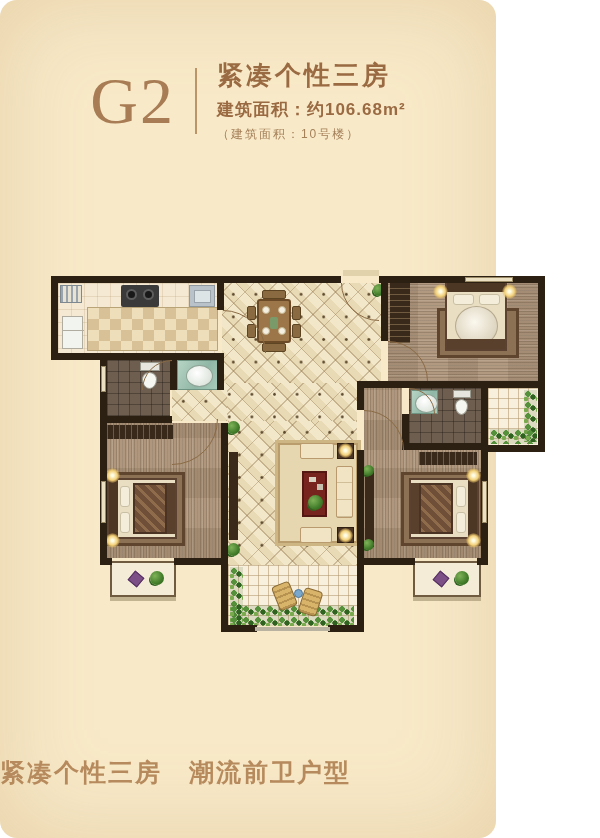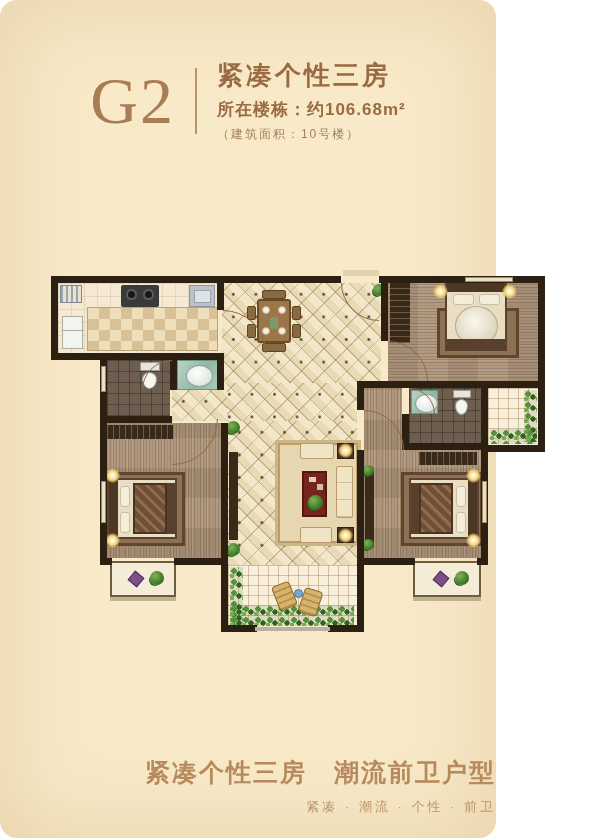--- a/index.html
+++ b/index.html
@@ -11,21 +11,21 @@
           align-items:center;gap:20px;}
   .plan-code{font-family:"Liberation Serif",serif;font-size:66px;line-height:1;
              color:var(--accent,#a87c54);letter-spacing:2px;}
   .hdr-divider{width:2px;height:66px;background:#bb9468;}
   .hdr-info{display:flex;flex-direction:column;gap:5px;}
   .layout-title{font-family:"Liberation Serif",serif;font-size:26px;font-weight:700;
                 color:var(--title-brown,#9a6a42);letter-spacing:3px;}
   .area-line{font-size:17px;font-weight:700;color:var(--title-brown,#9a6a42);letter-spacing:1px;}
   .building-line{font-size:12px;color:#a5815a;letter-spacing:2px;}
   
-  .footer{position:absolute;top:756px;left:0;width:100%;text-align:right;}
+  .footer{position:absolute;top:756px;left:0;width:100%;text-align:left;}
   .slogan{font-family:"Liberation Serif",serif;font-size:25px;font-weight:600;
           color:var(--footer-brown,#b68a5c);letter-spacing:2px;}
   .tagline{margin-top:9px;font-size:13px;color:#bd9569;letter-spacing:3px;}
   
   .floorplan{position:absolute;left:45px;top:256px;width:505px;height:398px;}
   .abs{position:absolute;box-sizing:border-box;}
   .wall{position:absolute;background:var(--wall,#2c2013);z-index:3;}
   .win{position:absolute;background:#ece0c2;border:1px solid #9a8a66;box-sizing:border-box;z-index:4;}
   .arc{position:absolute;border:1.5px solid #8a6b45;border-radius:50%;box-sizing:border-box;z-index:4;}
   .floor{position:absolute;z-index:1;box-sizing:border-box;}
@@ -88,21 +88,21 @@
 </head>
 <body>
 
 <div class="page">
 
   <div class="header">
     <div class="plan-code">G2</div>
     <div class="hdr-divider"></div>
     <div class="hdr-info">
       <div class="layout-title">紧凑个性三房</div>
-      <div class="area-line">所在楼栋：约106.68m²</div>
+      <div class="area-line">建筑面积：约106.68m²</div>
       <div class="building-line">（建筑面积：10号楼）</div>
     </div>
   </div>
 
   <div class="floorplan">
 
     <div class="floor kitchen-tile" style="left:13px;top:27px;width:160px;height:70px;"></div>
     <div class="floor tile-diamond" style="left:177px;top:27px;width:159px;height:100px;"></div>
     <div class="floor tile-diamond" style="left:173px;top:127px;width:139px;height:38px;"></div>
     <div class="floor tile-diamond" style="left:127px;top:134px;width:55px;height:31px;"></div>
@@ -277,16 +277,15 @@
     <div class="arc" style="left:135px;top:54px;width:86px;height:86px;clip-path:inset(0 0 50% 50%);"></div>
     <div class="arc" style="left:81px;top:117px;width:92px;height:92px;clip-path:inset(50% 0 0 50%);"></div>
     <div class="arc" style="left:303px;top:85px;width:80px;height:80px;clip-path:inset(0 0 50% 50%);"></div>
     <div class="arc" style="left:279px;top:154px;width:80px;height:80px;clip-path:inset(0 0 50% 50%);"></div>
     <div class="arc" style="left:338px;top:132px;width:52px;height:52px;clip-path:inset(0 0 50% 50%);"></div>
     <div class="arc" style="left:97px;top:104px;width:60px;height:60px;clip-path:inset(0 50% 50% 0);"></div>
   </div>
 
   <div class="footer">
     <div class="slogan">紧凑个性三房　潮流前卫户型</div>
-    <div class="tagline">紧凑 · 潮流 · 个性 · 前卫</div>
   </div>
 
 </div>
 
 </body></html>

